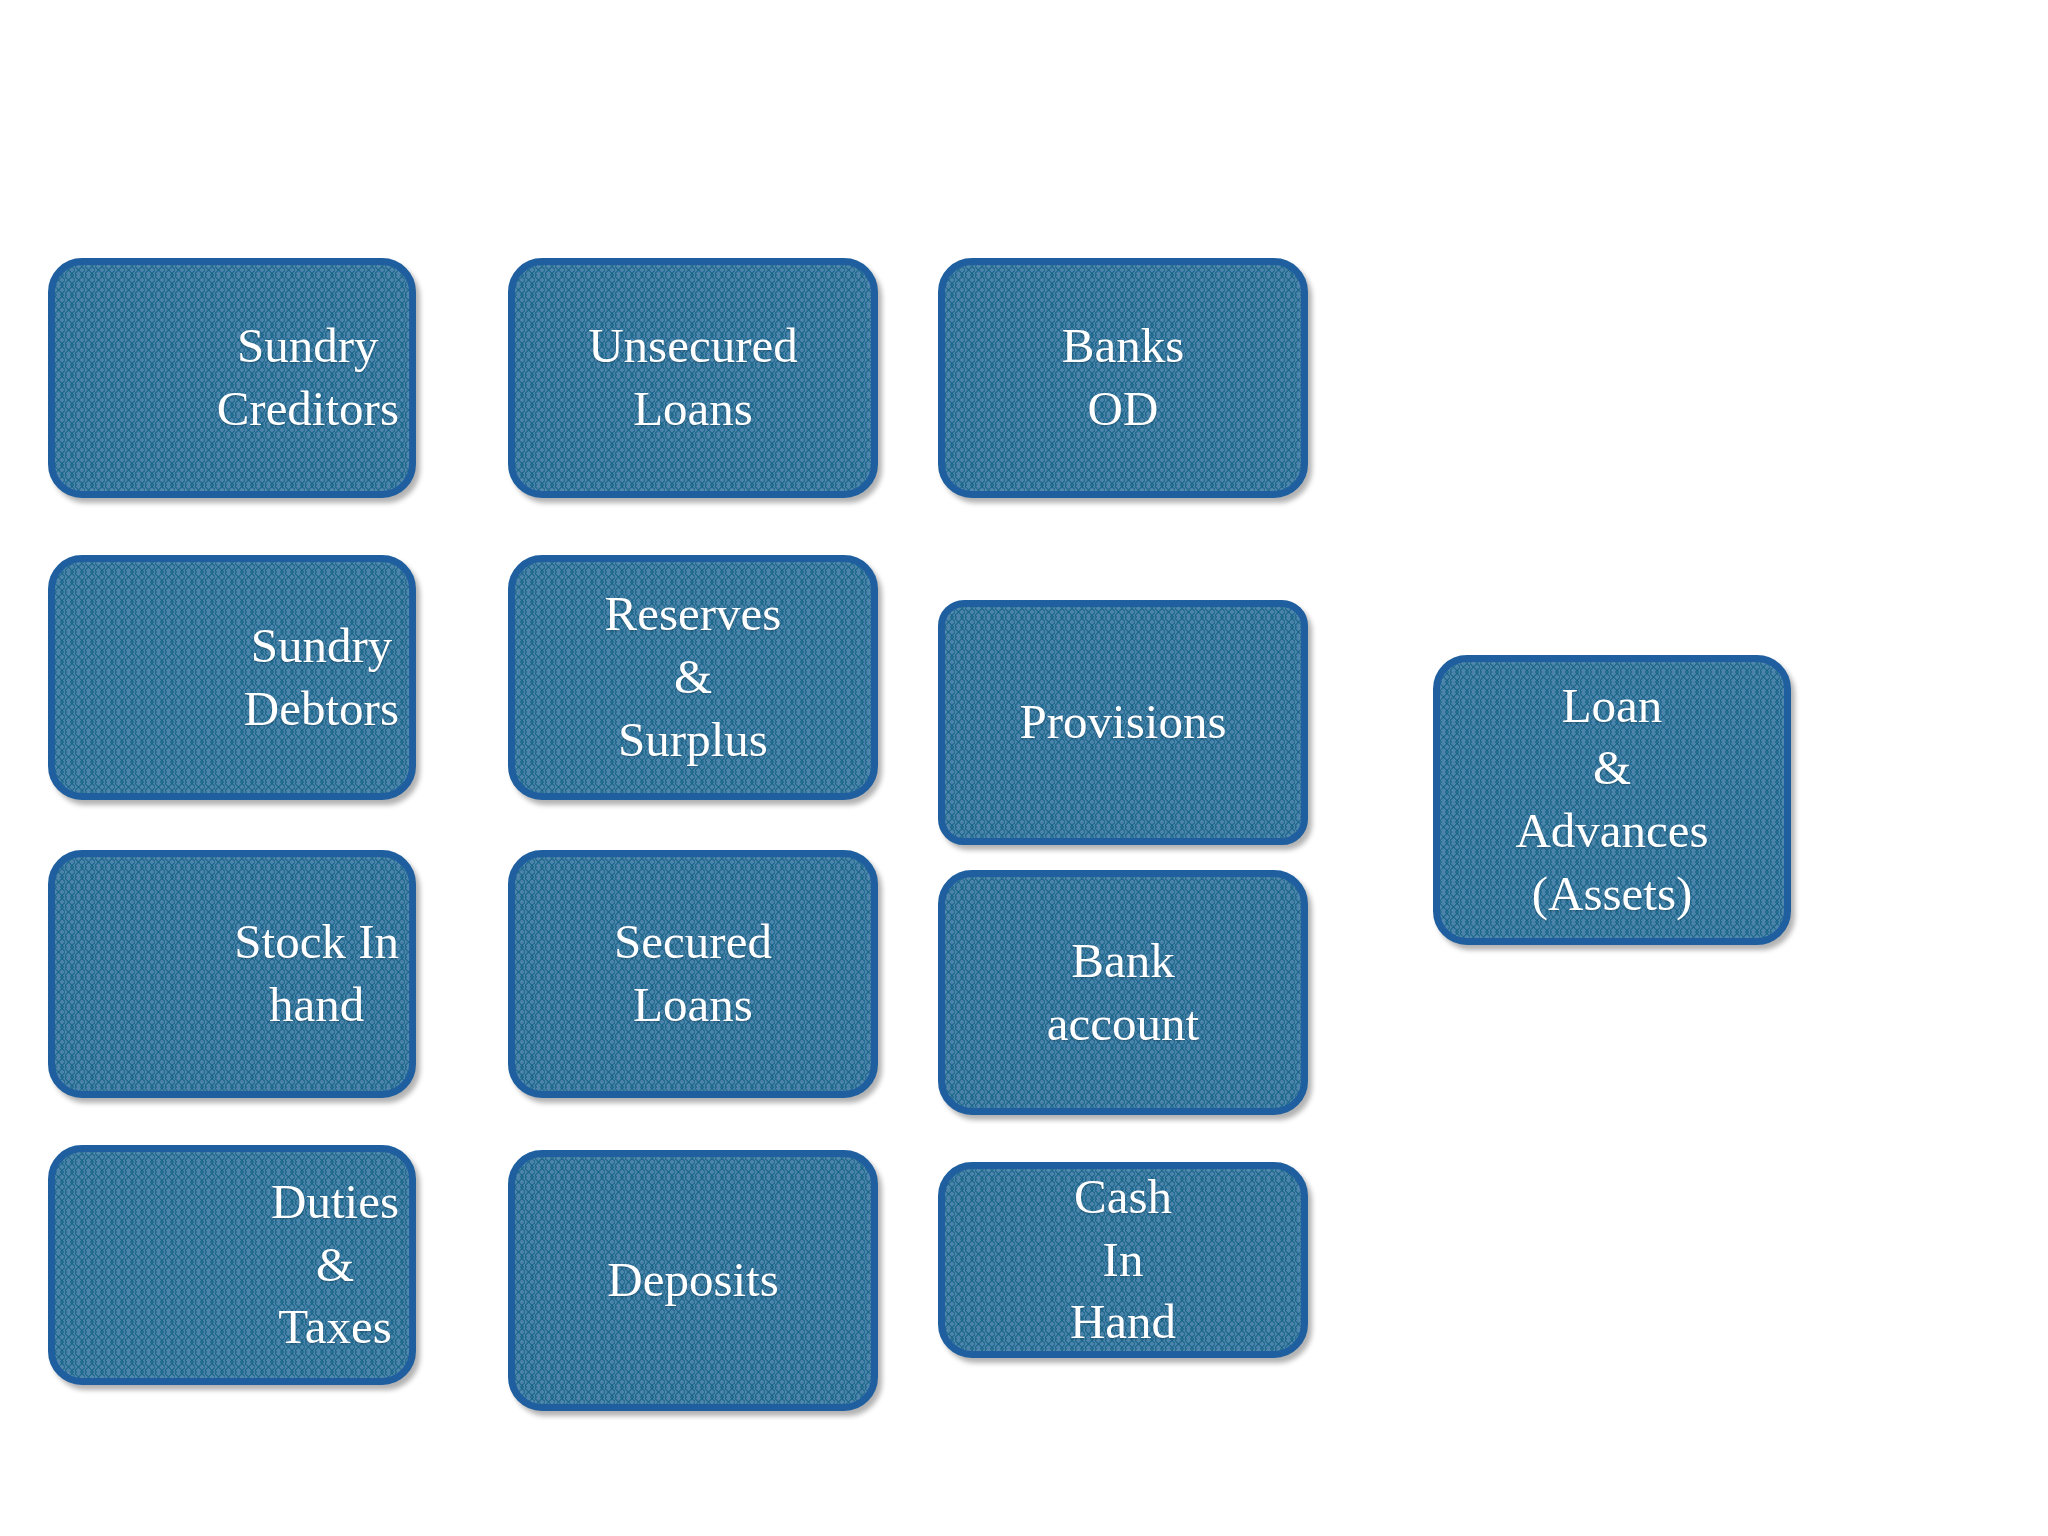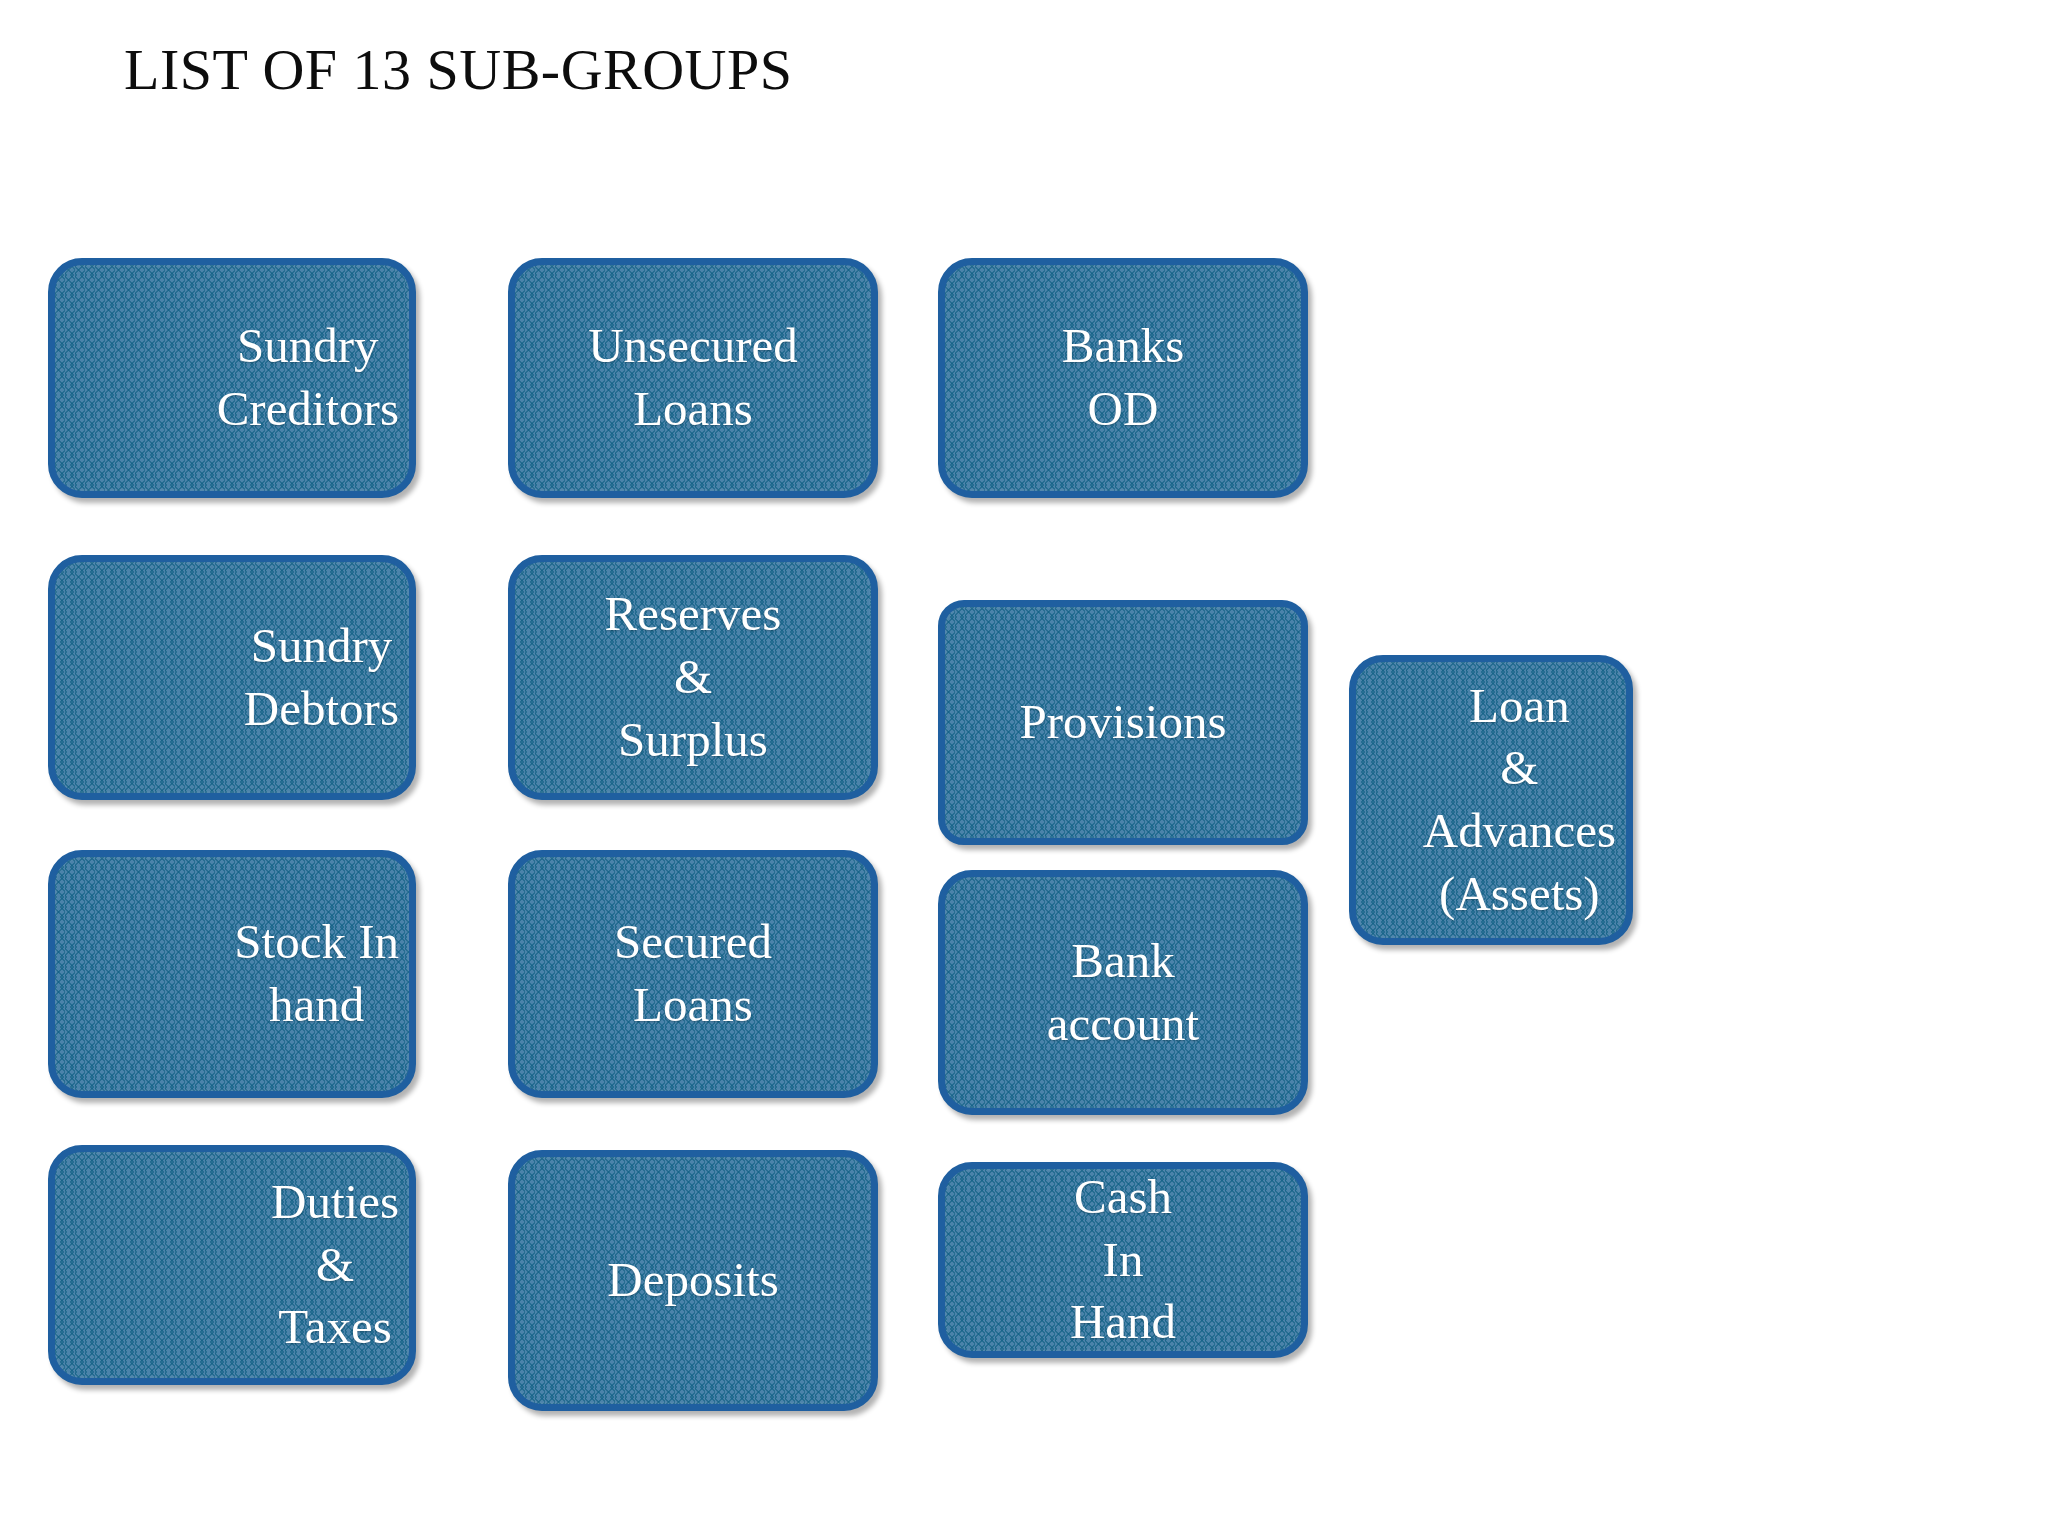--- a/index.html
+++ b/index.html
@@ -77,41 +77,40 @@
     display: block;
     padding: 0 10px;
     text-shadow: 0 1px 2px rgba(0,0,0,0.25);
     white-space: pre-line;
   }
 
   
   .c1 { left: 48px;   width: 368px; justify-content: flex-end; }
   .c2 { left: 508px;  width: 370px; }
   .c3 { left: 938px;  width: 370px; }
-  .c4 { left: 1349px; width: 284px; justify-content: flex-end; }
+  .c4 { left: 1433px; width: 358px; }
 
   
   .r1 { top: 258px;  height: 240px; }
   .r2 { top: 555px;  height: 245px; }
   .r3 { top: 850px;  height: 248px; }
   .r4 { top: 1145px; height: 240px; }
 
   
   .r2-c3 { top: 600px; height: 245px; border-radius: 26px; }
   .r3-c3 { top: 870px; height: 245px; }
   .r4-c3 { top: 1162px; height: 196px; }
   .r4-c2 { top: 1150px; height: 261px; }
   .loan  { top: 655px;  height: 290px; }
 </style>
 </head>
 <body>
 
 <div id="slide">
 
-  <div id="title">LIST OF 13 SUB-GROUPS</div>
 
   <div class="node c1 r1">
     <span class="label">Sundry
 Creditors</span>
   </div>
   <div class="node c2 r1">
     <span class="label">Unsecured
 Loans</span>
   </div>
   <div class="node c3 r1">

